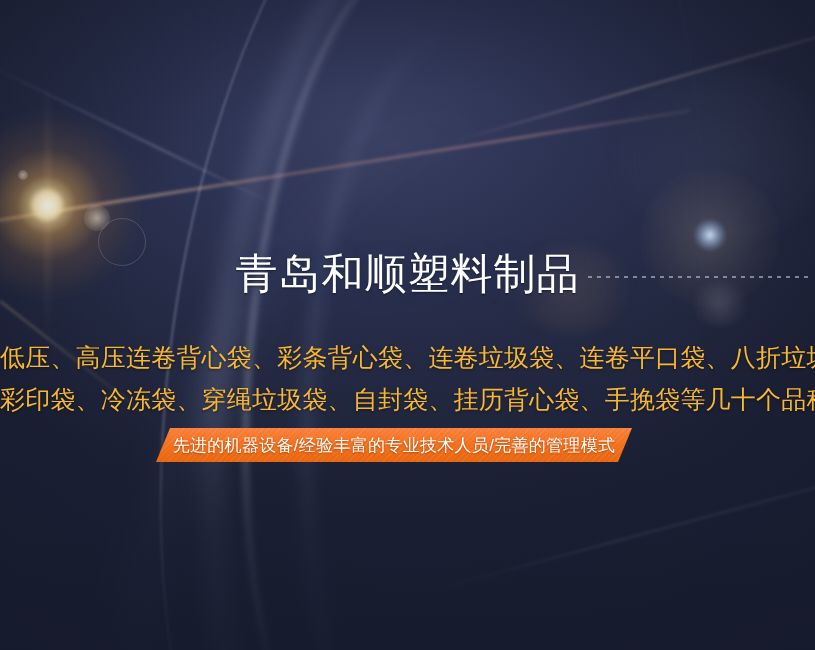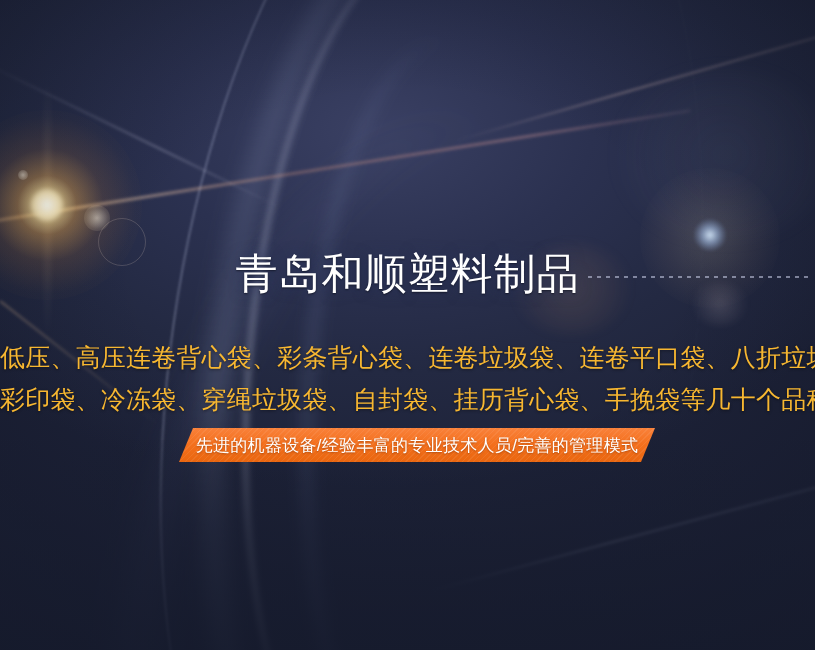--- a/index.html
+++ b/index.html
@@ -272,21 +272,21 @@
     text-shadow: 0 1px 3px rgba(0,0,0,0.45);
     white-space: nowrap;
   }
   .product-line {
     display: block;
   }
 
   
   .ribbon {
     position: absolute;
-    left: 179px;
+    left: 156px;
     top: 428px;
     width: 476px;
     height: 34px;
   }
   .ribbon-shape {
     position: absolute;
     inset: 0;
     background:
       repeating-linear-gradient(-45deg,
         rgba(255,255,255,0.07) 0px, rgba(255,255,255,0.07) 1px,

